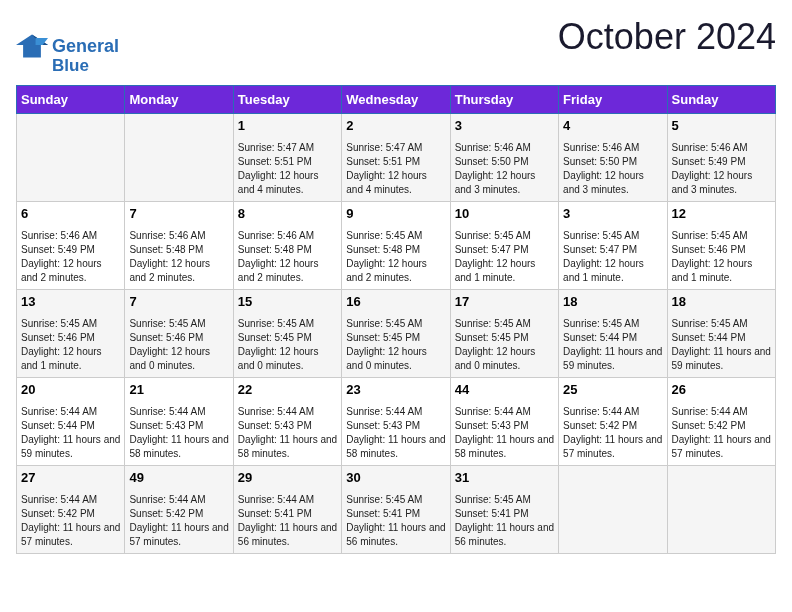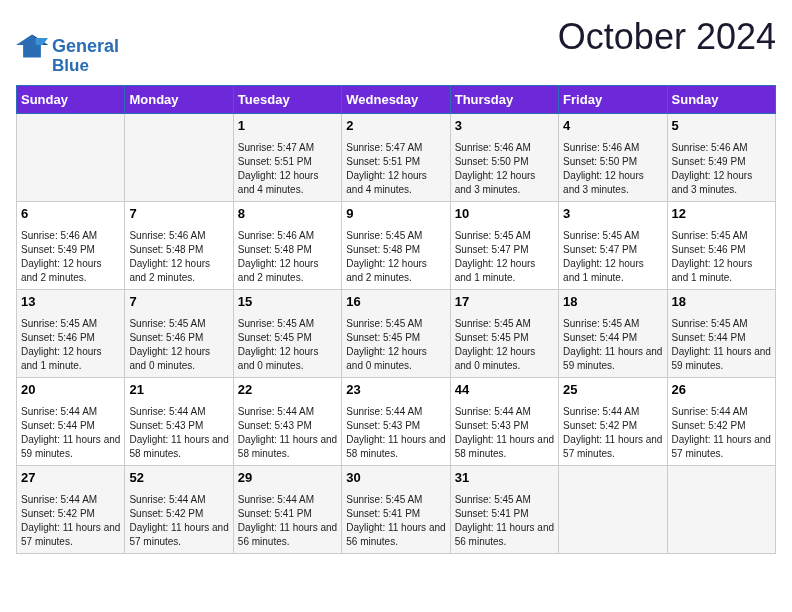--- a/index.html
+++ b/index.html
@@ -224,21 +224,21 @@
           <div class="day-num">26</div>
           <div class="day-detail">Sunrise: 5:44 AM<br>Sunset: 5:42 PM<br>Daylight: 11 hours and 57 minutes.</div>
         </td>
       </tr>
       <tr>
         <td>
           <div class="day-num">27</div>
           <div class="day-detail">Sunrise: 5:44 AM<br>Sunset: 5:42 PM<br>Daylight: 11 hours and 57 minutes.</div>
         </td>
         <td>
-          <div class="day-num">52</div>
+          <div class="day-num">49</div>
           <div class="day-detail">Sunrise: 5:44 AM<br>Sunset: 5:42 PM<br>Daylight: 11 hours and 57 minutes.</div>
         </td>
         <td>
           <div class="day-num">29</div>
           <div class="day-detail">Sunrise: 5:44 AM<br>Sunset: 5:41 PM<br>Daylight: 11 hours and 56 minutes.</div>
         </td>
         <td>
           <div class="day-num">30</div>
           <div class="day-detail">Sunrise: 5:45 AM<br>Sunset: 5:41 PM<br>Daylight: 11 hours and 56 minutes.</div>
         </td>

